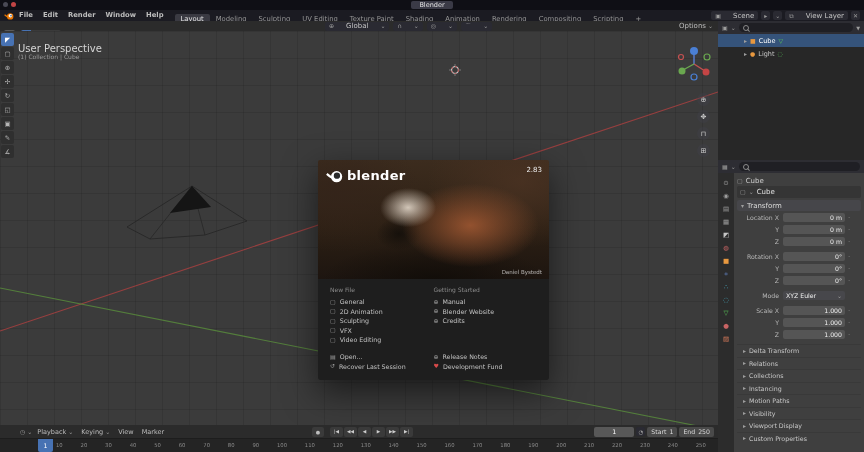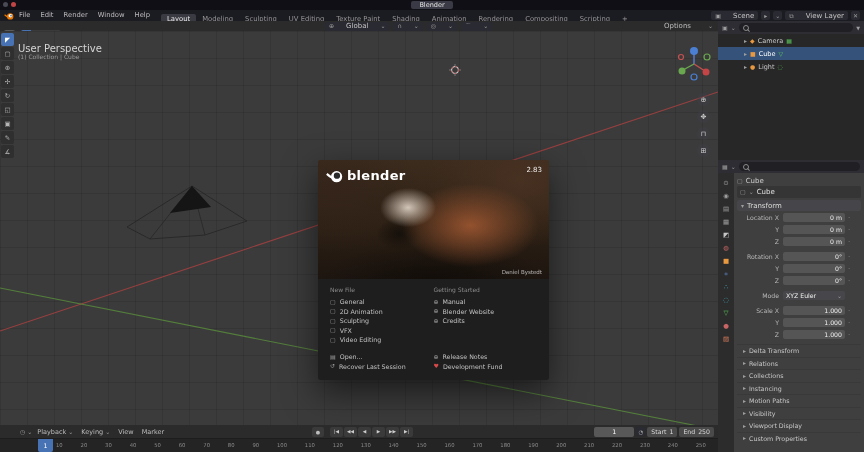--- a/index.html
+++ b/index.html
@@ -9,21 +9,21 @@
 
   
   .titlebar{left:0;top:0;width:864px;height:10px;background:#0f0f15;display:flex;align-items:center;justify-content:center;}
   .traffic{position:absolute;left:3px;top:2px;display:flex;gap:3px;}
   .dot{width:5px;height:5px;border-radius:50%;}
   .dot.gray{background:#4a4a55;} .dot.red{background:#c14545;}
   .title-pill{background:#3a3a46;border-radius:2px;padding:0 8px;height:8px;line-height:8px;font-size:6.5px;color:#e2e2e2;}
 
   
   .menubar{left:0;top:10px;width:864px;height:11px;background:#1b1b22;display:flex;align-items:center;padding:0 4px;box-sizing:border-box;}
-  .menu-item{padding:0 5px;line-height:11px;color:#bdbdbd;font-size:6.8px;}
+  .menu-item{padding:0 5px;line-height:11px;color:#bdbdbd;font-size:6.8px;font-weight:bold;}
   .tabs{display:flex;margin-left:6px;}
   .ws-tab{padding:0 6px;line-height:11px;color:#969696;font-size:6.8px;border-radius:2px 2px 0 0;margin-top:7px;}
   .ws-tab.active{background:#3a3a42;color:#e6e6e6;}
   .topbar-right{margin-left:auto;display:flex;align-items:center;gap:3px;}
   .pill{display:flex;align-items:center;gap:12px;background:#2a2a32;border-radius:2px;height:9px;padding:0 4px;color:#c5c5c5;}
   .sqbtn{width:9px;height:9px;background:#2a2a32;border-radius:2px;display:flex;align-items:center;justify-content:center;color:#9a9a9a;font-size:5.5px;}
 
   
   .i{display:inline-block;line-height:1;font-size:6px;color:#9d9d9d;}
   .i-caret::after{content:"⌄";} .i-trir::after{content:"▸";} .i-trid::after{content:"▾";}
@@ -39,21 +39,21 @@
   .mag::after{content:"";position:absolute;width:3px;height:1px;background:#8a8a8a;right:-2.5px;bottom:-1px;transform:rotate(45deg);}
 
   
   .toolrow{left:0;top:21px;width:718px;height:26px;background:#2b2b2b;display:flex;align-items:center;}
   .active-tool{width:11px;height:9px;margin-left:4px;background:#5a5a5a;border-radius:2px;display:flex;align-items:center;justify-content:center;color:#eee;font-size:5.5px;}
   .selmodes{display:flex;margin-left:6px;gap:0;}
   .sm{width:10px;height:9px;display:flex;align-items:center;justify-content:center;background:#3a3a3a;color:#b0b0b0;font-size:5.5px;}
   .sm:first-child{background:#4772b3;color:#fff;border-radius:2px 0 0 2px;}
   .sm:last-child{border-radius:0 2px 2px 0;}
   .orient-cluster{position:absolute;left:325px;top:0;height:10px;display:flex;align-items:center;gap:4px;}
-  .options-btn{position:absolute;right:5px;top:0;height:10px;display:flex;align-items:center;gap:17px;color:#bdbdbd;}
+  .options-btn{position:absolute;right:5px;top:0;height:10px;display:flex;align-items:center;gap:2px;color:#bdbdbd;}
 
   
   .vph{left:0;top:31px;width:718px;height:10px;background:#313131;display:flex;align-items:center;padding-left:16px;box-sizing:border-box;}
   .mode-pill{display:flex;align-items:center;gap:2px;background:#2a2a2a;border-radius:2px;height:9px;padding:0 4px;color:#d8d8d8;}
   .vph .menu-item{font-size:6.5px;}
   .vph-right{margin-left:auto;margin-right:4px;display:flex;align-items:center;gap:3px;}
   .shade{font-size:6px;color:#9a9a9a;}
   .shade.active{color:#e8e8e8;background:#5a5a5a;border-radius:50%;}
 
   
@@ -396,26 +396,20 @@
   </div>
 
   <div class="abs outliner">
     <div class="ol-header">
       <span class="i i-coll"></span>
       <span class="i i-caret"></span>
       <span class="search">
           <span class="mag"></span>
         </span>
       <span class="i i-funnel"></span>
-    </div>
-    <div class="ol-row child">
-      <span class="i i-trir"></span>
-      <span class="i i-cam"></span>
-      <span class="ol-label">Camera</span>
-      <span class="i i-dcam"></span>
     </div>
     <div class="ol-row child selected">
       <span class="i i-trir"></span>
       <span class="i i-cube"></span>
       <span class="ol-label">Cube</span>
       <span class="i i-dmesh"></span>
     </div>
     <div class="ol-row child">
       <span class="i i-trir"></span>
       <span class="i i-light"></span>

